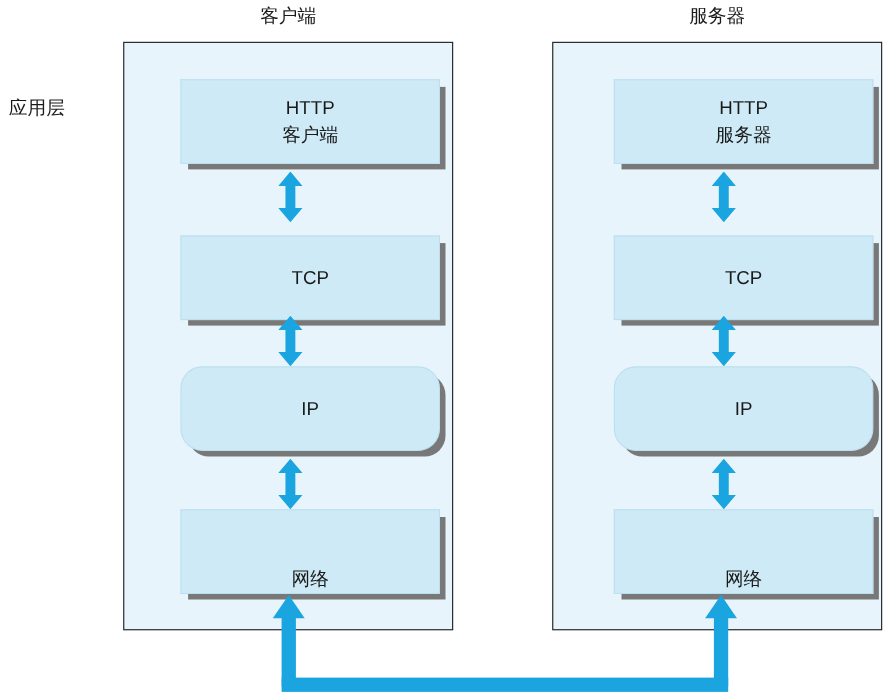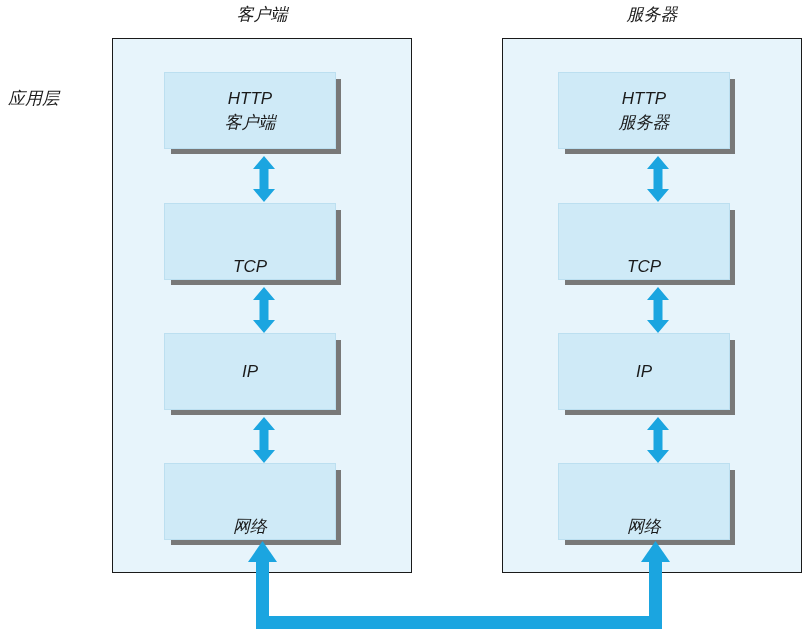--- a/index.html
+++ b/index.html
@@ -11,21 +11,20 @@
     width: 812px;
     height: 635px;
     background: #ffffff;
     font-family: "Liberation Sans", "DejaVu Sans", sans-serif;
     overflow: hidden;
   }
   #stage {
     position: relative;
     width: 812px;
     height: 635px;
-    font-style: italic;
   }
 
   
   .col-title {
     position: absolute;
     top: 3px;
     width: 300px;
     text-align: center;
     font-size: 17px;
     color: #1a1a1a;
@@ -60,37 +59,37 @@
     background: #e7f4fb;
     border: 1.5px solid #1a1a1a;
     box-sizing: border-box;
   }
   #panel-client { left: 112px; }
   #panel-server { left: 502px; }
 
   
   .layer-box {
     position: absolute;
-    width: 172px;
+    width: 236px;
     height: 77px;
     background: #cfeaf7;
     border: 1px solid #bcdff0;
     box-sizing: border-box;
     box-shadow: 6px 6px 0 -1px #787878;
     display: flex;
     flex-direction: column;
     align-items: center;
     justify-content: center;
   }
   #panel-client .layer-box { left: 51px; }
   #panel-server .layer-box { left: 55px; }
 
   .lb-app   { top: 33px;  }
-  .lb-trans { top: 164px; justify-content: flex-end; }
-  .lb-net   { top: 294px; }
+  .lb-trans { top: 175px; }
+  .lb-net   { top: 294px; border-radius: 20px; }
   .lb-link  { top: 424px; justify-content: flex-end; }
 
   .layer-box .line {
     font-size: 17px;
     color: #1a1a1a;
     line-height: 24px;
     white-space: nowrap;
   }
 
   

